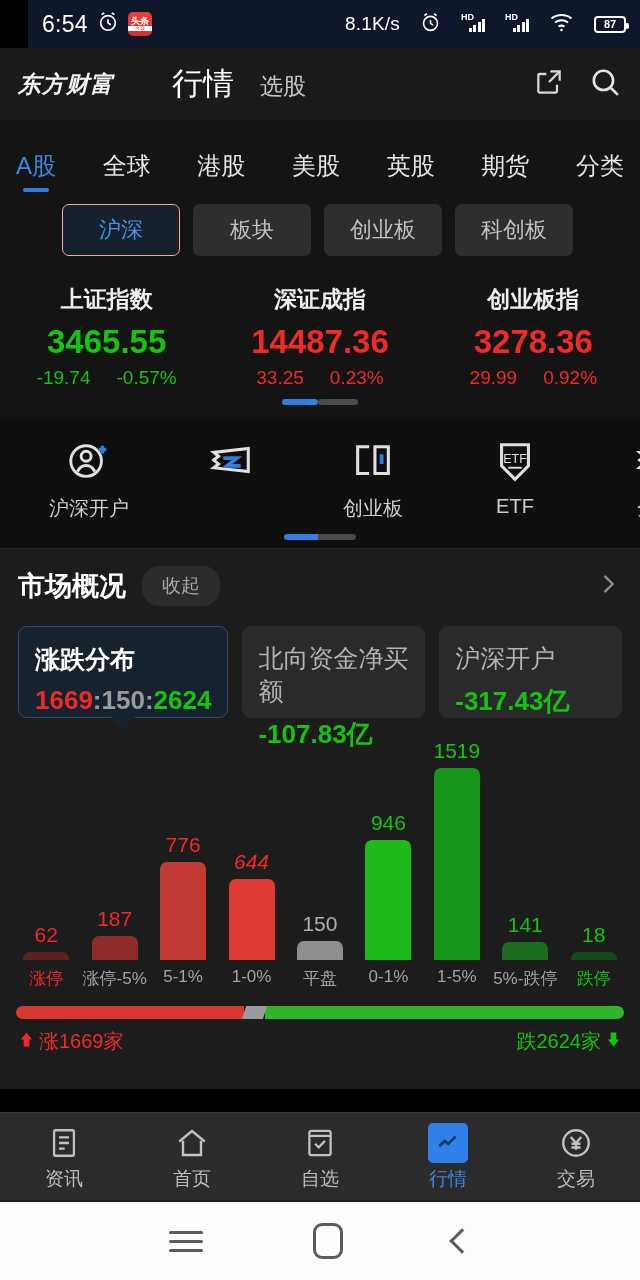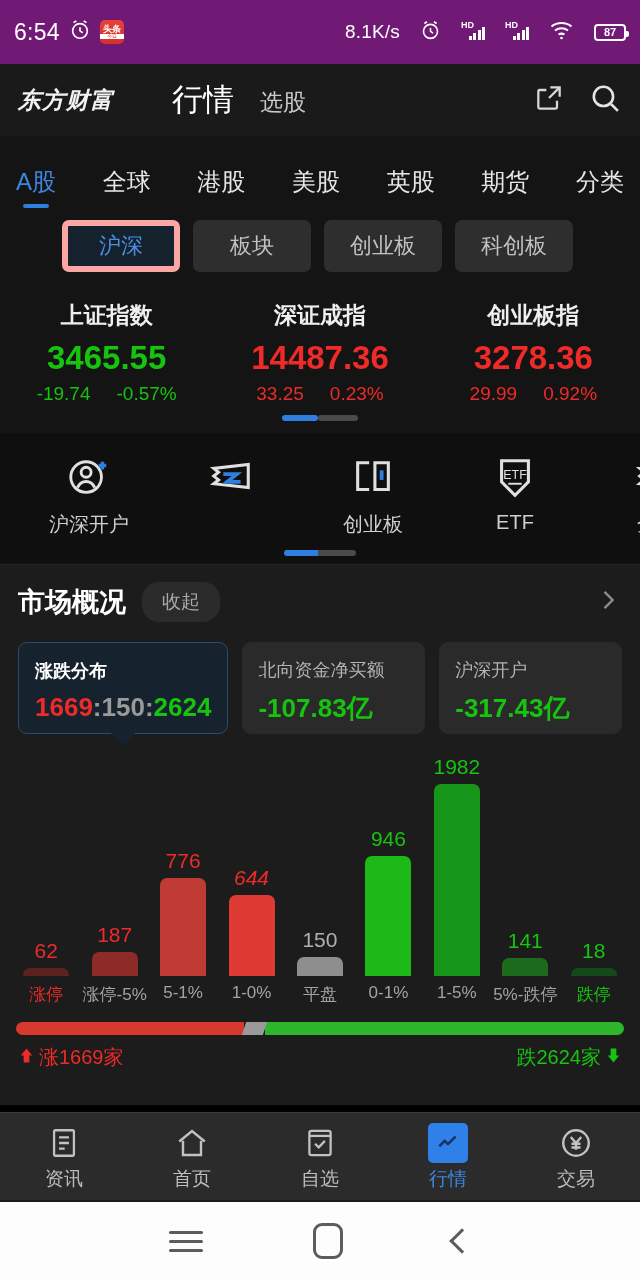--- a/index.html
+++ b/index.html
@@ -7,23 +7,24 @@
   body {
     background:#000;
     font-family:"Liberation Sans","DejaVu Sans",sans-serif;
     color:#ddd;
     overflow:hidden;
     position:relative;
   }
 
   
   .statusbar{
-    height:64px; background:#701a75;
+    height:48px; background:#0f172a;
     display:flex; align-items:center; justify-content:space-between;
     padding:0 14px;
+    margin-left:28px;
   }
   .sb-left{ display:flex; align-items:center; gap:9px; }
   .sb-time{ font-size:23px; color:#fff; font-weight:400; letter-spacing:0.3px;}
   .sb-right{ display:flex; align-items:center; gap:20px; }
   .sb-speed{ font-size:19px; color:#fff; letter-spacing:0.2px;}
   .app-chip{
     width:24px;height:24px;border-radius:5px;
     background:linear-gradient(#e8413a,#d4312b);
     display:flex;align-items:center;justify-content:center;
     font-size:9px;color:#fff;line-height:1;overflow:hidden;
@@ -70,21 +71,21 @@
     bottom:0; width:26px; height:4px; background:#2f7fe0; border-radius:2px;
   }
 
   
   .pillsrow{ background:#141414; padding:12px 0 22px 0; display:flex; gap:13px; padding-left:62px;}
   .pill{
     width:118px;height:52px;border-radius:7px;background:#2e2e2e;
     display:flex;align-items:center;justify-content:center;
     font-size:22px;color:#c2c2c2;
   }
-  .pill.active{ background:#16212e; color:#4a90e2; border:6px solid #fca5a5; }
+  .pill.active{ background:#16212e; color:#4a90e2; border:1px solid #fca5a5; }
 
   
   .indexpanel{ background:#141414; padding:6px 0 12px 0; }
   .idxrow{ display:flex; }
   .idx{ flex:1; text-align:center; }
   .idx-name{ font-size:23px; color:#efefef; font-weight:700; margin-bottom:8px;}
   .idx-val{ font-size:33px; font-weight:700; margin-bottom:6px;}
   .idx-sub{ font-size:19px; display:flex; justify-content:center; gap:26px; }
   .up{ color:#ee2b28; }
   .down{ color:#16c40f; }
@@ -121,21 +122,21 @@
   .card{
     flex:1; background:#2a2a2a; border-radius:9px; padding:16px 16px 18px 16px;
     height:92px;
   }
   .card.active{ background:#16222e; border:1px solid #2d4b6b; position:relative;}
   .card.active:after{
     content:""; position:absolute; left:50%; transform:translateX(-50%);
     bottom:-13px; border-left:13px solid transparent; border-right:13px solid transparent;
     border-top:14px solid #16222e;
   }
-  .card-title{ font-size:18px; color:#b3b3b3; margin-bottom:9px;}
+  .card-title{ font-size:25px; color:#b3b3b3; margin-bottom:9px;}
   .card.active .card-title{ color:#fff; font-weight:700;}
   .card-val{ font-size:26px; font-weight:700; }
   .ratio-num .r{ color:#ee2b28;}
   .ratio-num .f{ color:#9a9a9a;}
   .ratio-num .g{ color:#16c40f;}
 
   
   .chartwrap{ background:#1c1c1c; padding:10px 12px 0 12px; }
   .chart{ position:relative; height:232px; display:flex; align-items:flex-end; }
   .col{ flex:1; display:flex; flex-direction:column; align-items:center; justify-content:flex-end; height:100%;}
@@ -420,21 +421,21 @@
       </div>
       <div class="col">
         <div class="bar-val" style="color: rgb(176, 176, 176);">150</div>
         <div class="bar" style="height: 19px; background: rgb(142, 142, 142);"></div>
       </div>
       <div class="col">
         <div class="bar-val" style="color: rgb(22, 196, 15);">946</div>
         <div class="bar" style="height: 120px; background: rgb(28, 185, 24);"></div>
       </div>
       <div class="col">
-        <div class="bar-val" style="color: rgb(22, 196, 15);">1982</div>
+        <div class="bar-val" style="color: rgb(22, 196, 15);">1519</div>
         <div class="bar" style="height: 192px; background: rgb(23, 151, 26);"></div>
       </div>
       <div class="col">
         <div class="bar-val" style="color: rgb(22, 196, 15);">141</div>
         <div class="bar" style="height: 18px; background: rgb(29, 107, 28);"></div>
       </div>
       <div class="col">
         <div class="bar-val" style="color: rgb(22, 196, 15); text-align: right;">18</div>
         <div class="bar" style="height: 8px; background: rgb(20, 73, 26);"></div>
       </div>

